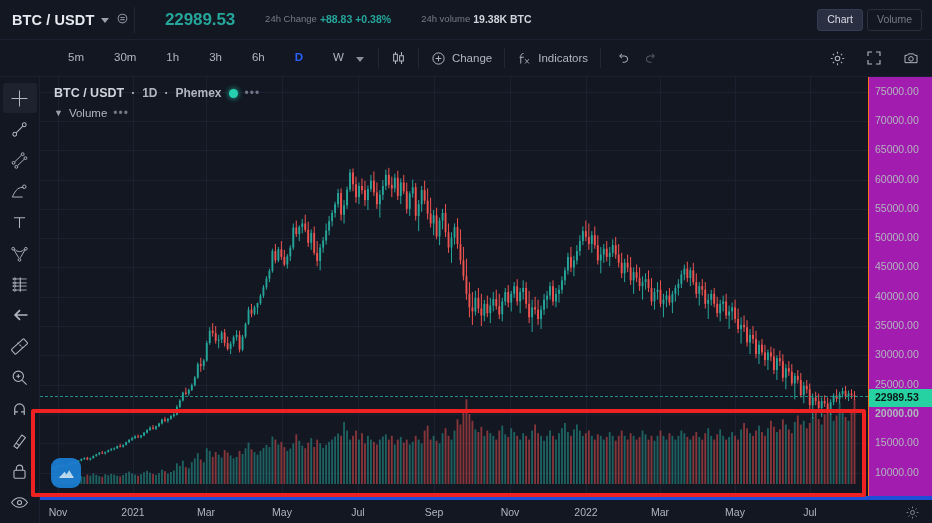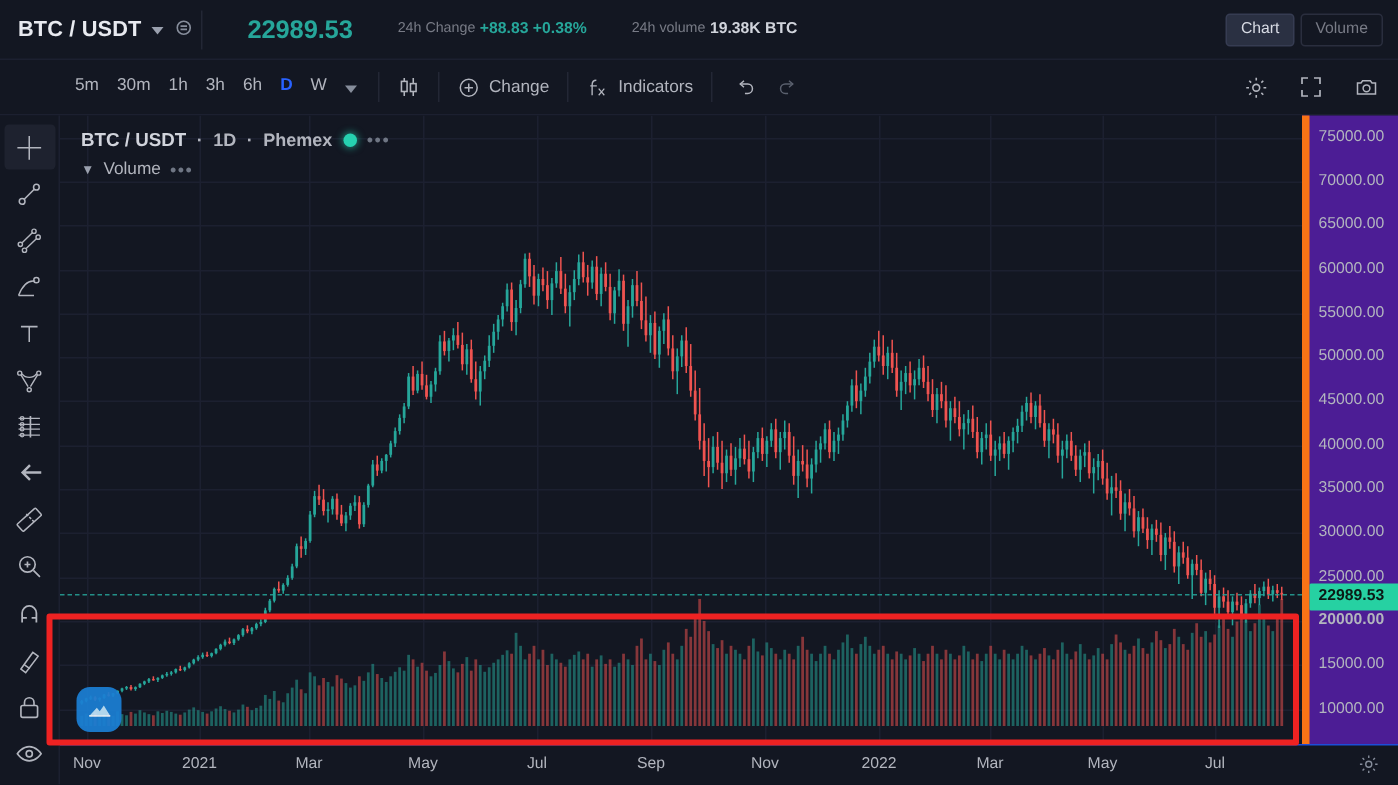--- a/index.html
+++ b/index.html
@@ -54,21 +54,21 @@
   .tg-btn.active { background: #2a3042; color: #d8dbe4; border-color: #363c52; }
 
   
   .toolbar {
     position: absolute; top: 40px; left: 0; width: 932px; height: 37px;
     background: #131722; border-bottom: 1px solid #1c2030;
     display: flex; align-items: center; padding-left: 44px;
   }
   .tf {
     font-size: 11.5px; color: #b2b5be; padding: 3px 6px; border-radius: 3px;
-    cursor: pointer; line-height: 1;
+    cursor: pointer; line-height: 1; margin-left: 18px;
   }
   .tf.active { color: #2962ff; font-weight: bold; }
   .tf-caret {
     width: 0; height: 0; border-left: 4px solid transparent;
     border-right: 4px solid transparent; border-top: 5px solid #868d9b;
     margin: 3px 8px 0 6px; cursor: pointer;
   }
   .tbar-sep { width: 1px; height: 20px; background: #232735; margin: 0 6px; }
   .tb-item {
     display: flex; align-items: center; gap: 6px; cursor: pointer;
@@ -114,36 +114,36 @@
   .price-line-dash {
     position: absolute; left: 0; width: 828px; height: 0;
     border-top: 1px dashed #26a69a; opacity: .85; z-index: 5;
   }
 
   svg.candles { position: absolute; top: 0; left: 0; }
 
   
   .price-axis {
     position: absolute; top: 77px; left: 868px; width: 64px; height: 419px;
-    background: #4c1d95; border-left: 5px solid #f97316;
+    background: #a21caf; border-left: 1px solid #f97316;
   }
   .pa-label {
     position: absolute; left: 6px; font-size: 10.5px; color: #b2b5be;
     white-space: nowrap; line-height: 1;
   }
   .pa-badge {
     position: absolute; left: 0; width: 64px; background: #26d1a2;
     color: #0b1a16; font-size: 10.5px; font-weight: bold;
     padding: 2px 0 2px 6px; line-height: 1.25; border-radius: 1px;
   }
 
   
   .time-axis {
     position: absolute; top: 496px; left: 40px; width: 892px; height: 27px;
-    background: #131722; border-top: 1px solid #1d4ed8;
+    background: #131722; border-top: 4px solid #1d4ed8;
   }
   .ta-label {
     position: absolute; top: 7px; font-size: 10.5px; color: #b2b5be;
     transform: translateX(-50%); white-space: nowrap; line-height: 1;
   }
   .ta-gear { position: absolute; right: 12px; top: 5px; color: #868d9b; }
 
   
   .annot-rect {
     position: absolute; border: 4px solid #ee2222; border-radius: 2px;

